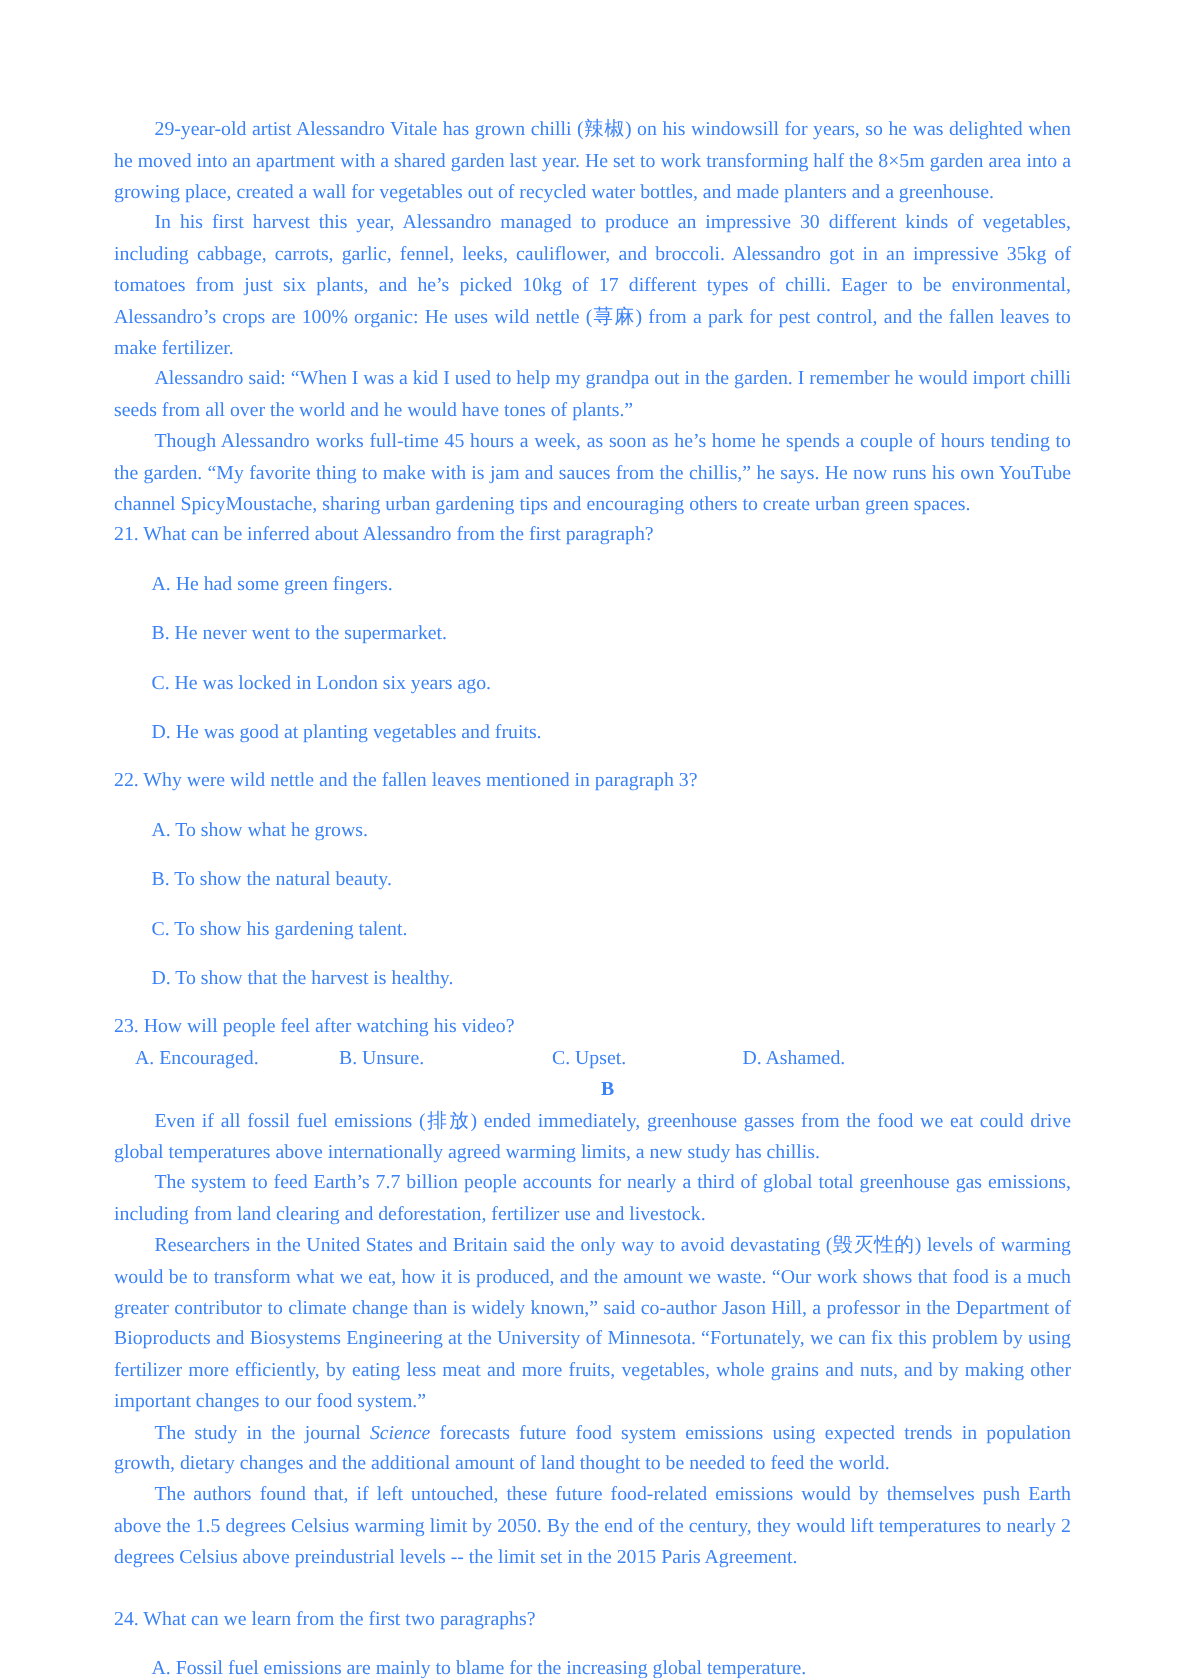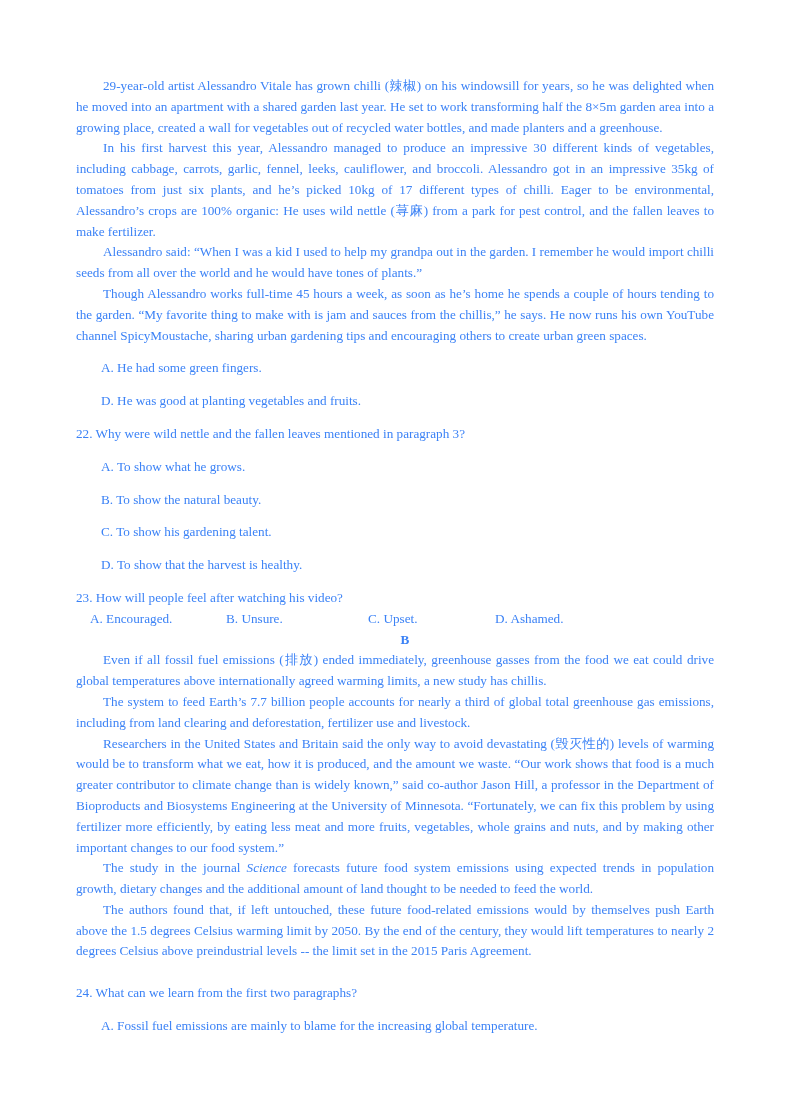--- a/index.html
+++ b/index.html
@@ -20,21 +20,24 @@
 </style>
 </head>
 <body>
 
 <div class="page">
   <p class="para">29-year-old artist Alessandro Vitale  has grown chilli (辣椒) on his windowsill for years, so he was delighted when he moved into an apartment with a shared garden last year. He set to work transforming half the 8×5m garden area into a growing place, created a wall for vegetables out of recycled water bottles, and made planters and a greenhouse.</p>
   <p class="para">In his first harvest this year, Alessandro managed to produce an impressive 30 different kinds of vegetables, including cabbage, carrots, garlic, fennel, leeks, cauliflower, and broccoli. Alessandro got in an impressive 35kg of tomatoes from just six plants, and he’s picked 10kg of 17 different types of chilli.  Eager to be environmental, Alessandro’s crops are 100% organic: He uses wild nettle (荨麻) from a park for pest control, and the fallen leaves to make fertilizer.</p>
   <p class="para">Alessandro said: “When I was a kid I used to help my grandpa out in the garden. I remember he would import chilli  seeds from all  over the world and he would have tones of plants.”</p>
   <p class="para">Though Alessandro  works full-time 45 hours a week, as soon as he’s home he spends a couple of hours tending to the garden. “My favorite thing to make with is jam and sauces from the chillis,”  he says. He now runs his own YouTube channel SpicyMoustache, sharing urban gardening tips and encouraging others to create urban green spaces.</p>
 
+  <p class="q">21. What can be inferred about Alessandro  from the first paragraph?</p>
   <p class="opt">A. He had some green fingers.</p>
+  <p class="opt">B. He never went to the supermarket.</p>
+  <p class="opt">C. He was locked in London six years ago.</p>
   <p class="opt">D. He was good at planting vegetables and fruits.</p>
 
   <p class="q">22. Why were wild nettle and the fallen leaves mentioned in paragraph 3?</p>
   <p class="opt">A.  To show what he grows.</p>
   <p class="opt">B.  To show the natural beauty.</p>
   <p class="opt">C.  To show his gardening talent.</p>
   <p class="opt">D.  To show that the harvest is healthy.</p>
 
   <p class="q">23. How will people feel after watching his video?</p>
   <div class="opt-row">

